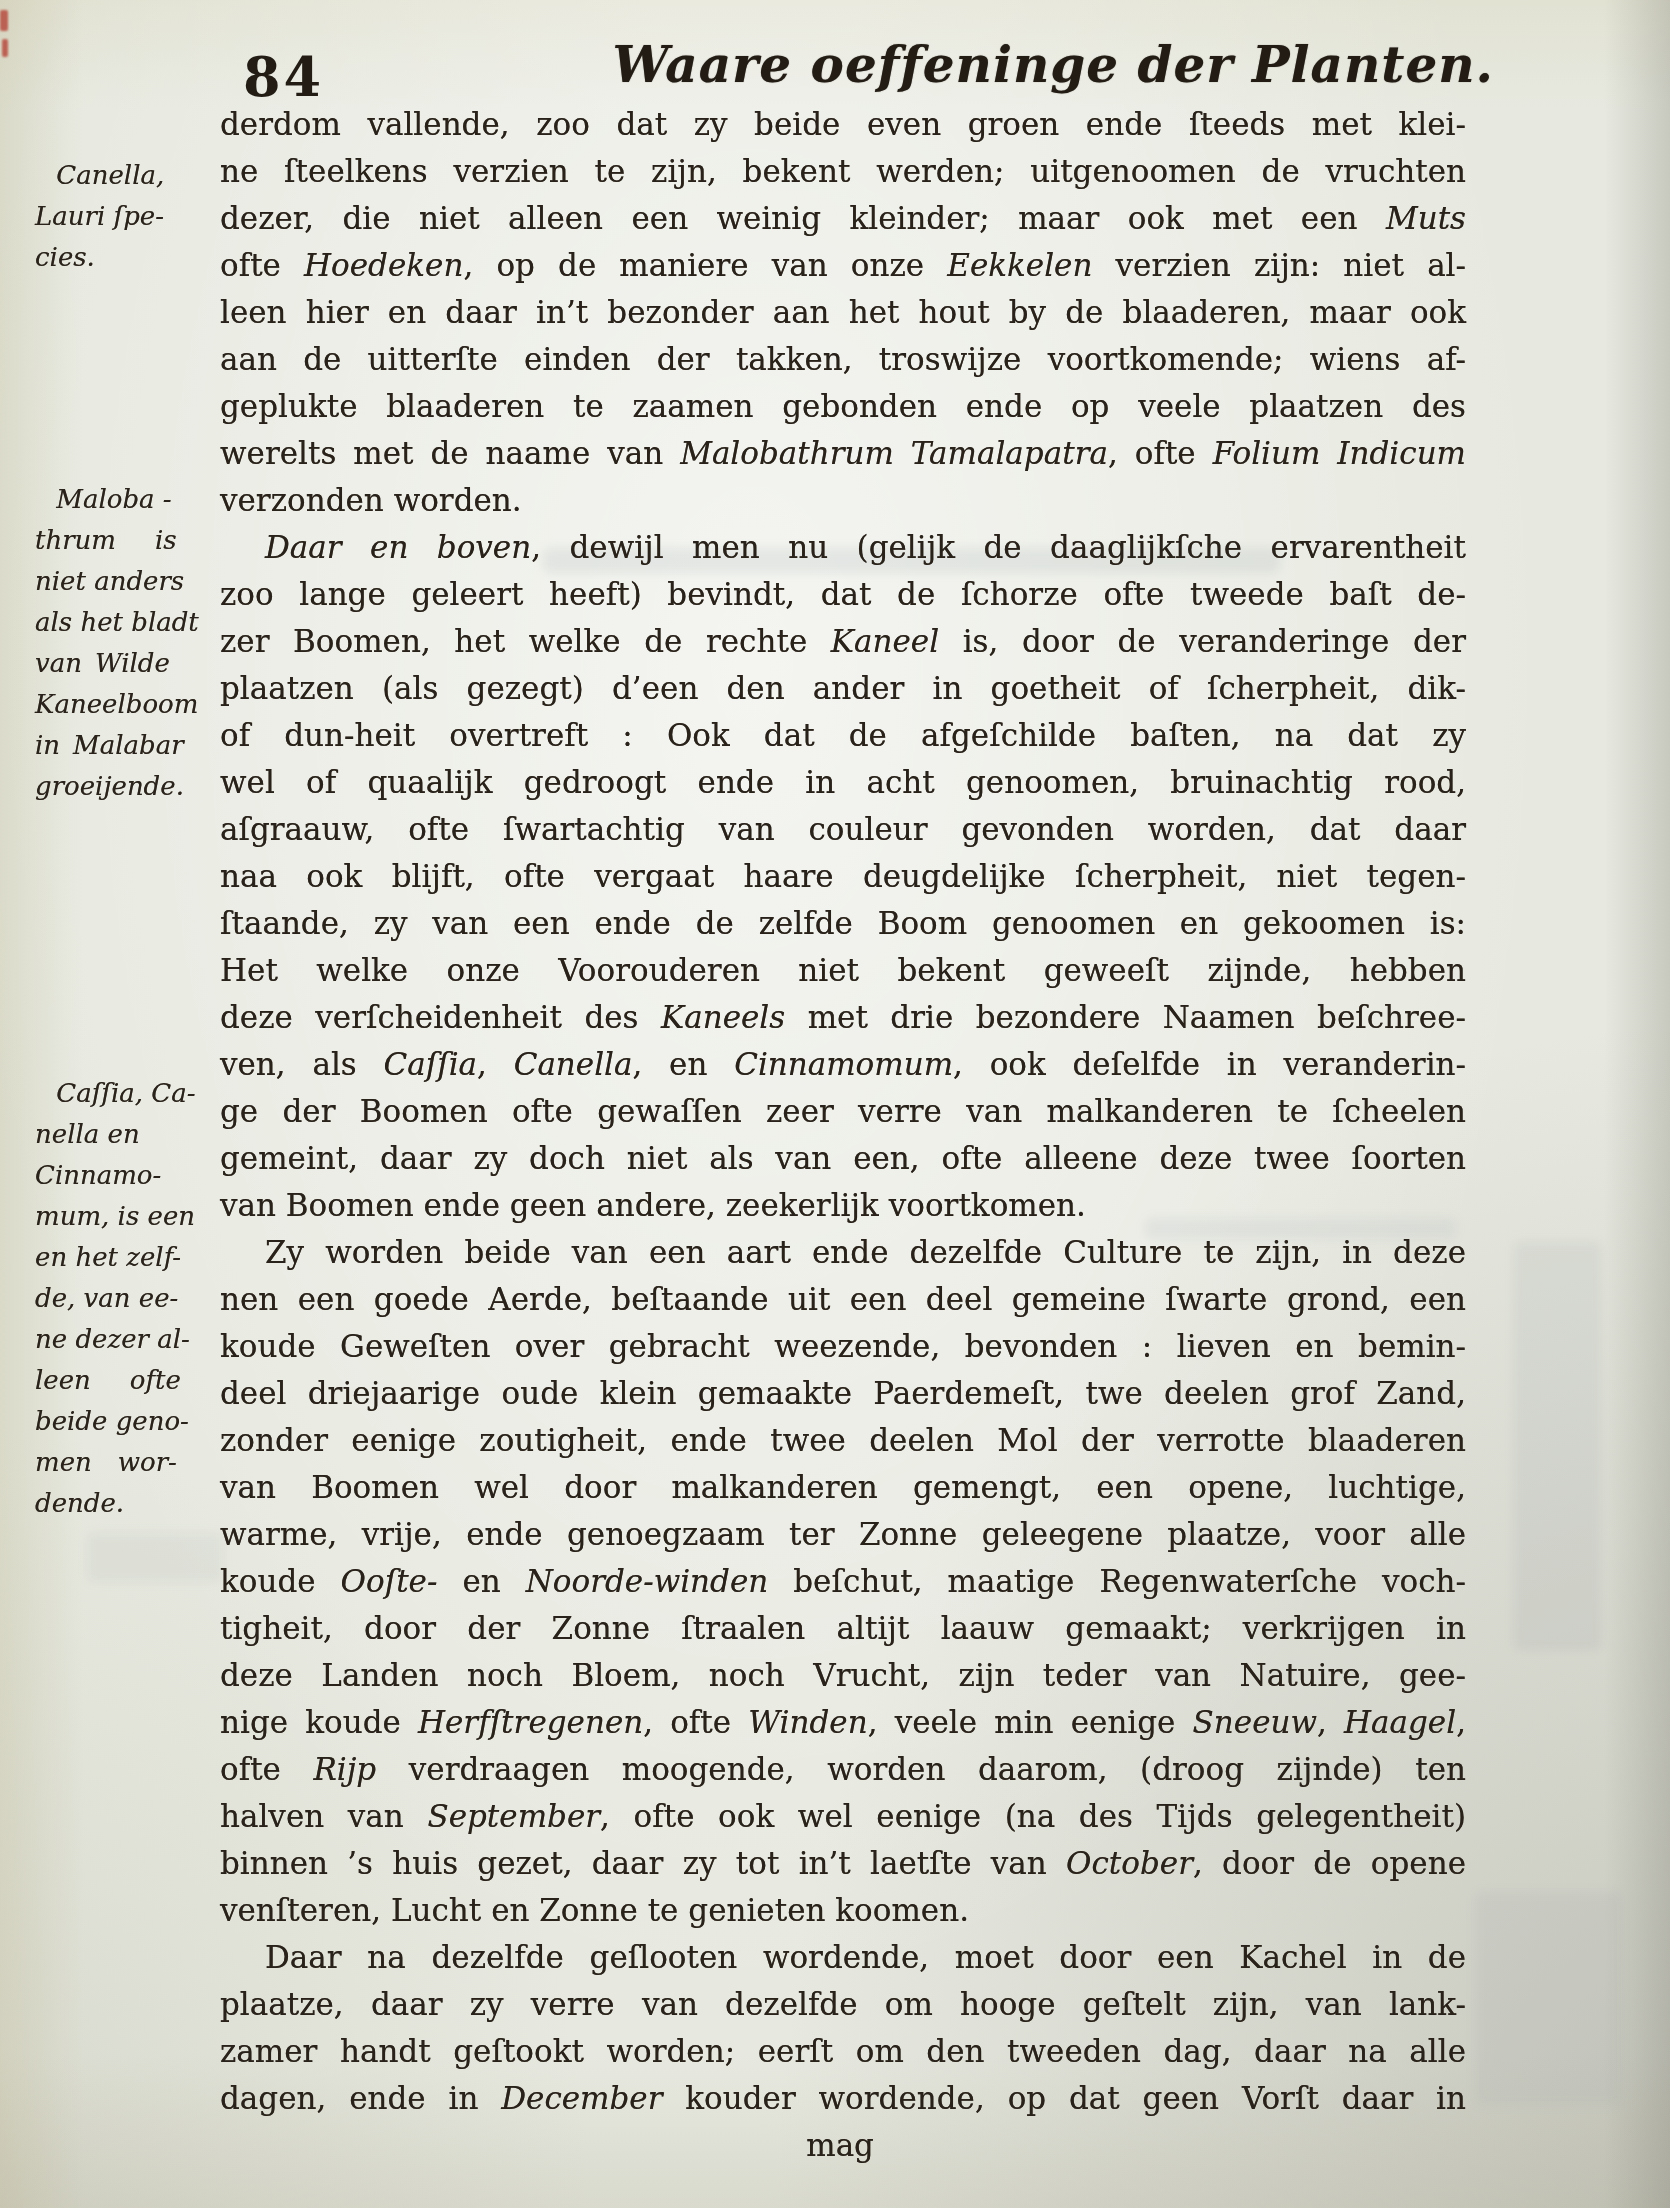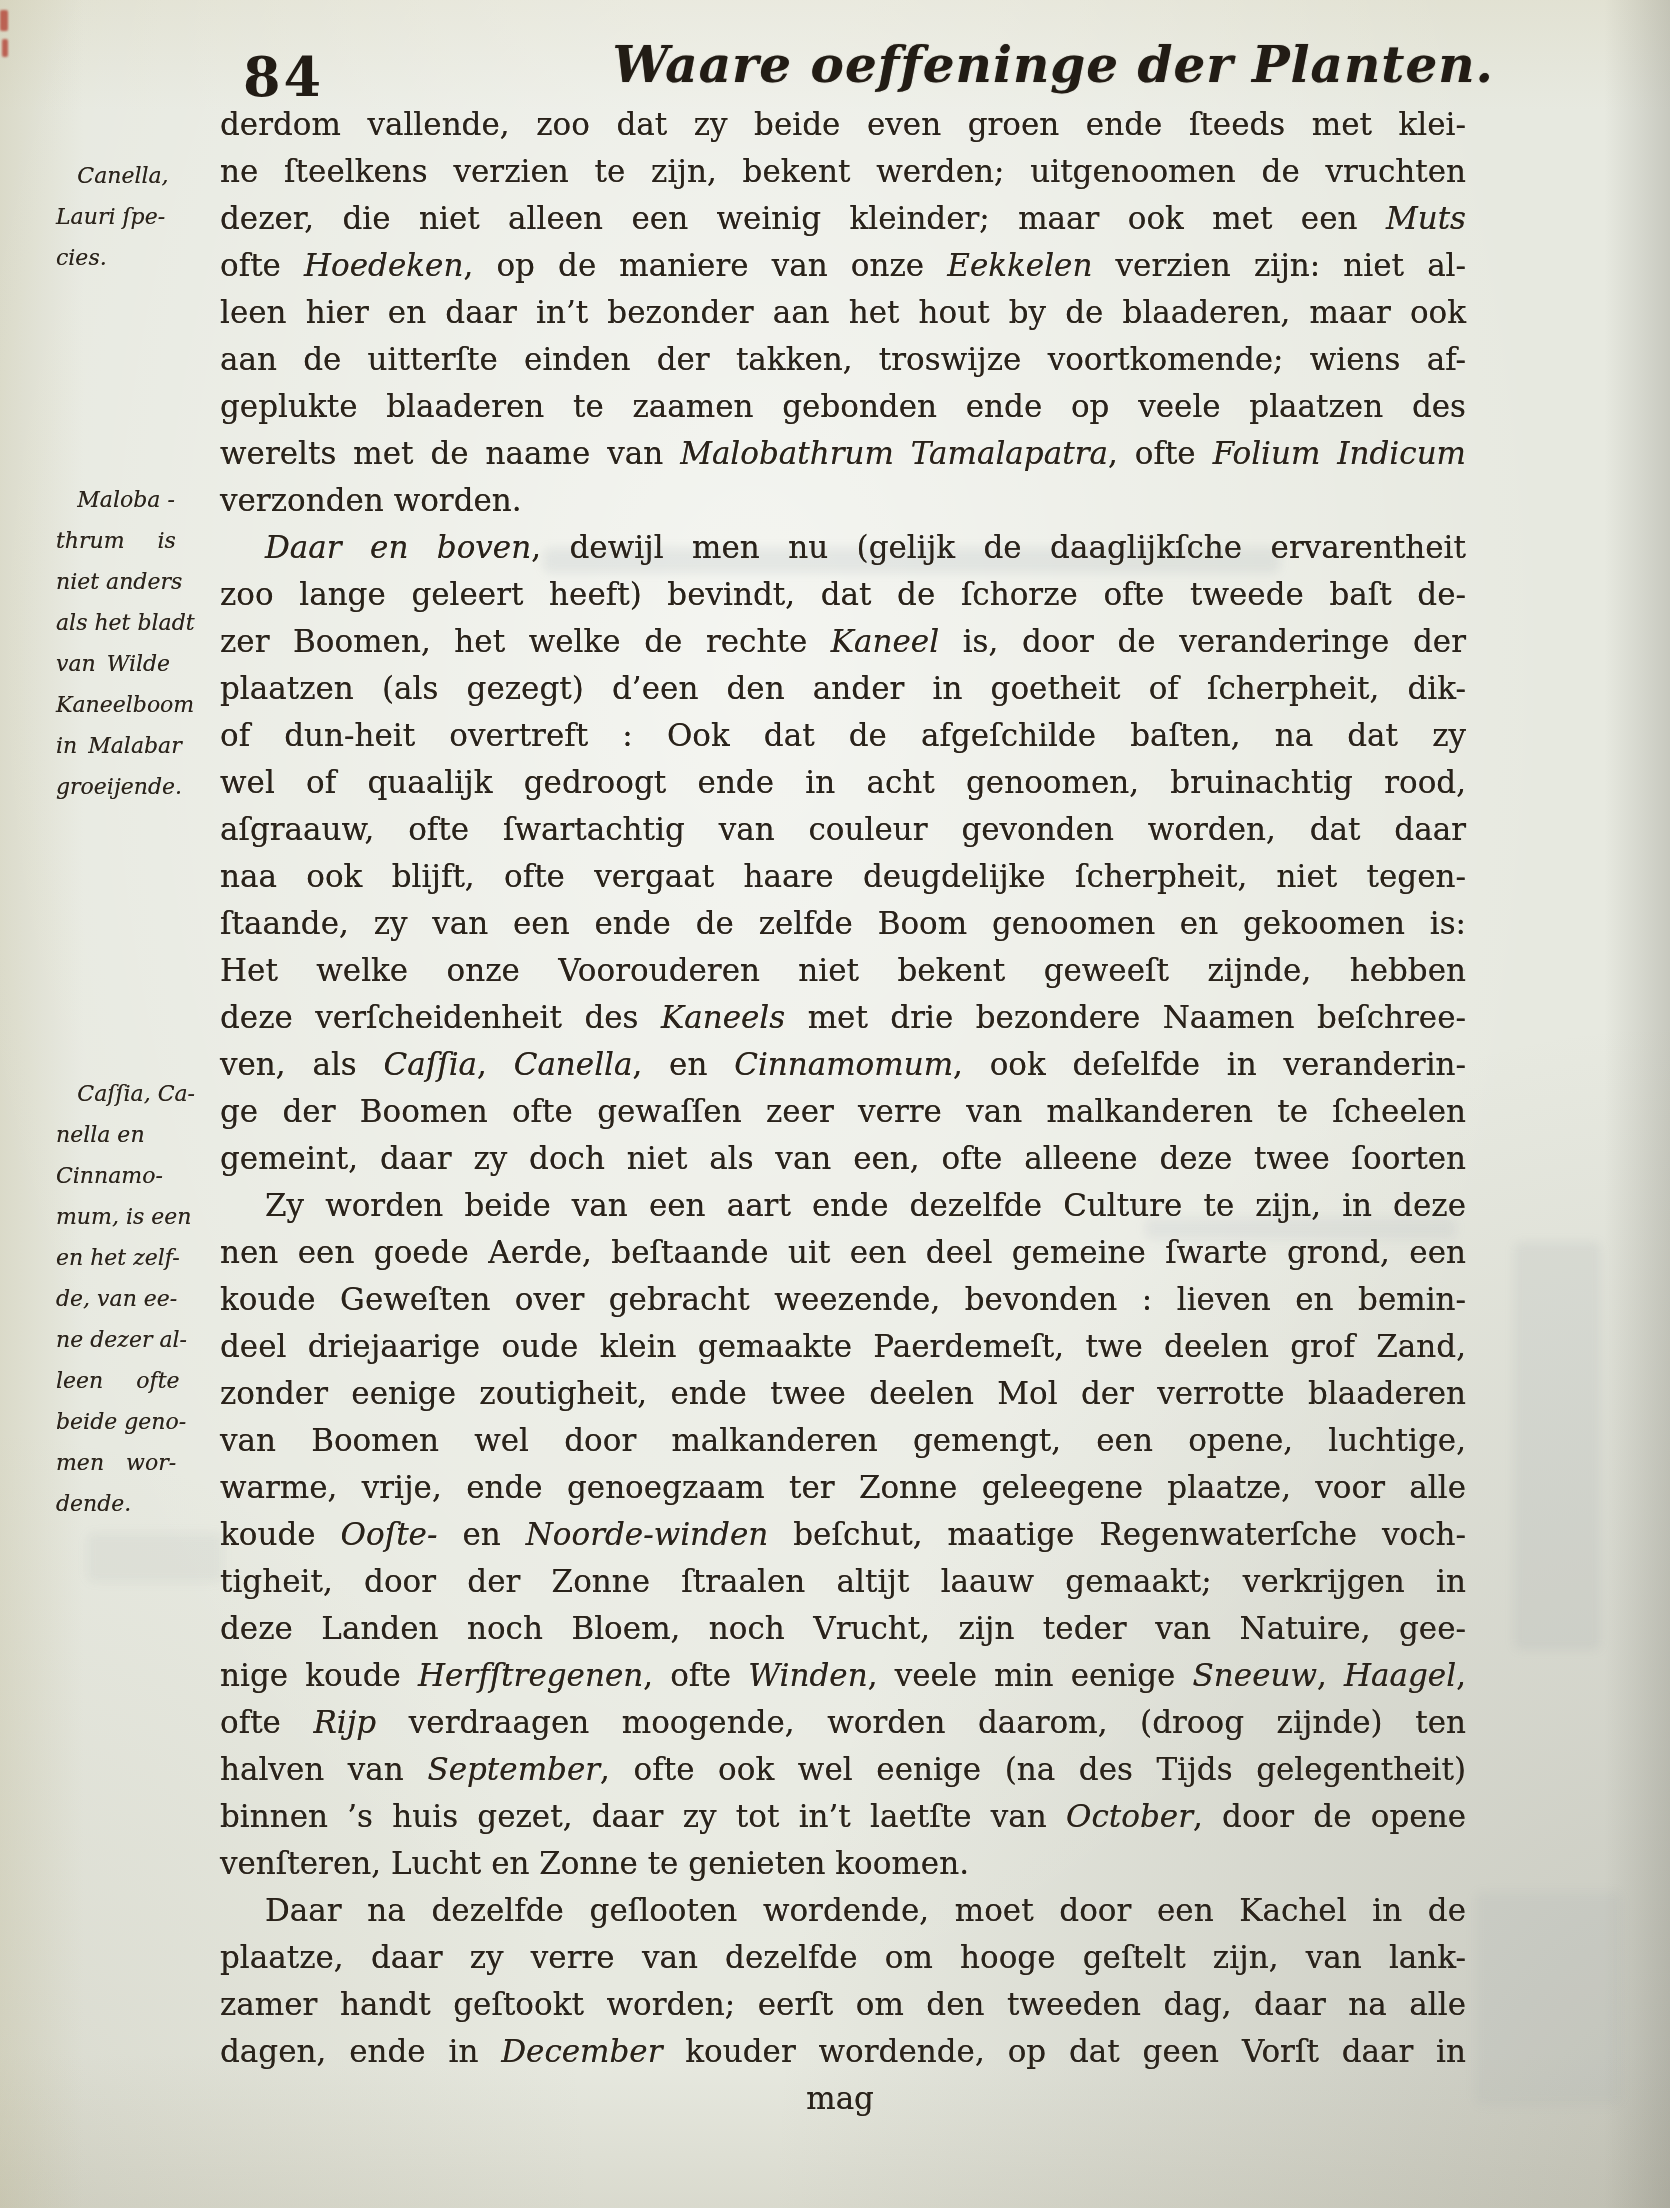--- a/index.html
+++ b/index.html
@@ -26,22 +26,22 @@
     color:#221c15;
   }
   .running-title {
     position:absolute; left:330px; top:35px; width:1164px;
     text-align:right; font-style:italic; font-weight:bold;
     font-size:50px; letter-spacing:1px; color:#221c15;
     text-shadow:0 0 1px rgba(35,28,18,0.55);
   }
   .margin-note {
     position:absolute; left:35px; width:169px;
-    font-size:22px; font-style:italic; line-height:41px;
-    color:#2a231b; text-shadow:0 0 0.5px rgba(40,30,20,0.6);margin-left:21px;
+    font-size:26px; font-style:italic; line-height:41px;
+    color:#2a231b; text-shadow:0 0 0.5px rgba(40,30,20,0.6);
   }
   .margin-note .mline { white-space:nowrap; }
   .margin-note .mline:first-child { text-indent:21.3px; }
   .body-col {
     position:absolute; left:220px; top:101px; width:1246px;
   }
   .bline {
     font-size:31px; line-height:47px; height:47px;
     text-align:justify; text-align-last:justify;
     white-space:normal; overflow:visible;
@@ -129,20 +129,21 @@
       <div class="bline"><span>of dun-heit overtreft : Ook dat de afgeſchilde baſten, na dat zy</span></div>
       <div class="bline"><span>wel of quaalijk gedroogt ende in acht genoomen, bruinachtig rood,</span></div>
       <div class="bline"><span>aſgraauw, ofte ſwartachtig van couleur gevonden worden, dat daar</span></div>
       <div class="bline"><span>naa ook blijft, ofte vergaat haare deugdelijke ſcherpheit, niet tegen-</span></div>
       <div class="bline"><span>ſtaande, zy van een ende de zelfde Boom genoomen en gekoomen is:</span></div>
       <div class="bline"><span>Het welke onze Voorouderen niet bekent geweeſt zijnde, hebben</span></div>
       <div class="bline"><span>deze verſcheidenheit des </span><span class="it">Kaneels</span><span> met drie bezondere Naamen beſchree-</span></div>
       <div class="bline"><span>ven, als </span><span class="it">Caſſia</span><span>, </span><span class="it">Canella</span><span>, en </span><span class="it">Cinnamomum</span><span>, ook deſelfde in veranderin-</span></div>
       <div class="bline"><span>ge der Boomen ofte gewaſſen zeer verre van malkanderen te ſcheelen</span></div>
       <div class="bline"><span>gemeint, daar zy doch niet als van een, ofte alleene deze twee ſoorten</span></div>
+      <div class="bline lastline"><span>van Boomen ende geen andere, zeekerlijk voortkomen.</span></div>
       <div class="bline indent"><span>Zy worden beide van een aart ende dezelfde Culture te zijn, in deze</span></div>
       <div class="bline"><span>nen een goede Aerde, beſtaande uit een deel gemeine ſwarte grond, een</span></div>
       <div class="bline"><span>koude Geweſten over gebracht weezende, bevonden : lieven en bemin-</span></div>
       <div class="bline"><span>deel driejaarige oude klein gemaakte Paerdemeſt, twe deelen grof Zand,</span></div>
       <div class="bline"><span>zonder eenige zoutigheit, ende twee deelen Mol der verrotte blaaderen</span></div>
       <div class="bline"><span>van Boomen wel door malkanderen gemengt, een opene, luchtige,</span></div>
       <div class="bline"><span>warme, vrije, ende genoegzaam ter Zonne geleegene plaatze, voor alle</span></div>
       <div class="bline"><span>koude </span><span class="it">Ooſte-</span><span> en </span><span class="it">Noorde-winden</span><span> beſchut, maatige Regenwaterſche voch-</span></div>
       <div class="bline"><span>tigheit, door der Zonne ſtraalen altijt laauw gemaakt; verkrijgen in</span></div>
       <div class="bline"><span>deze Landen noch Bloem, noch Vrucht, zijn teder van Natuire, gee-</span></div>

